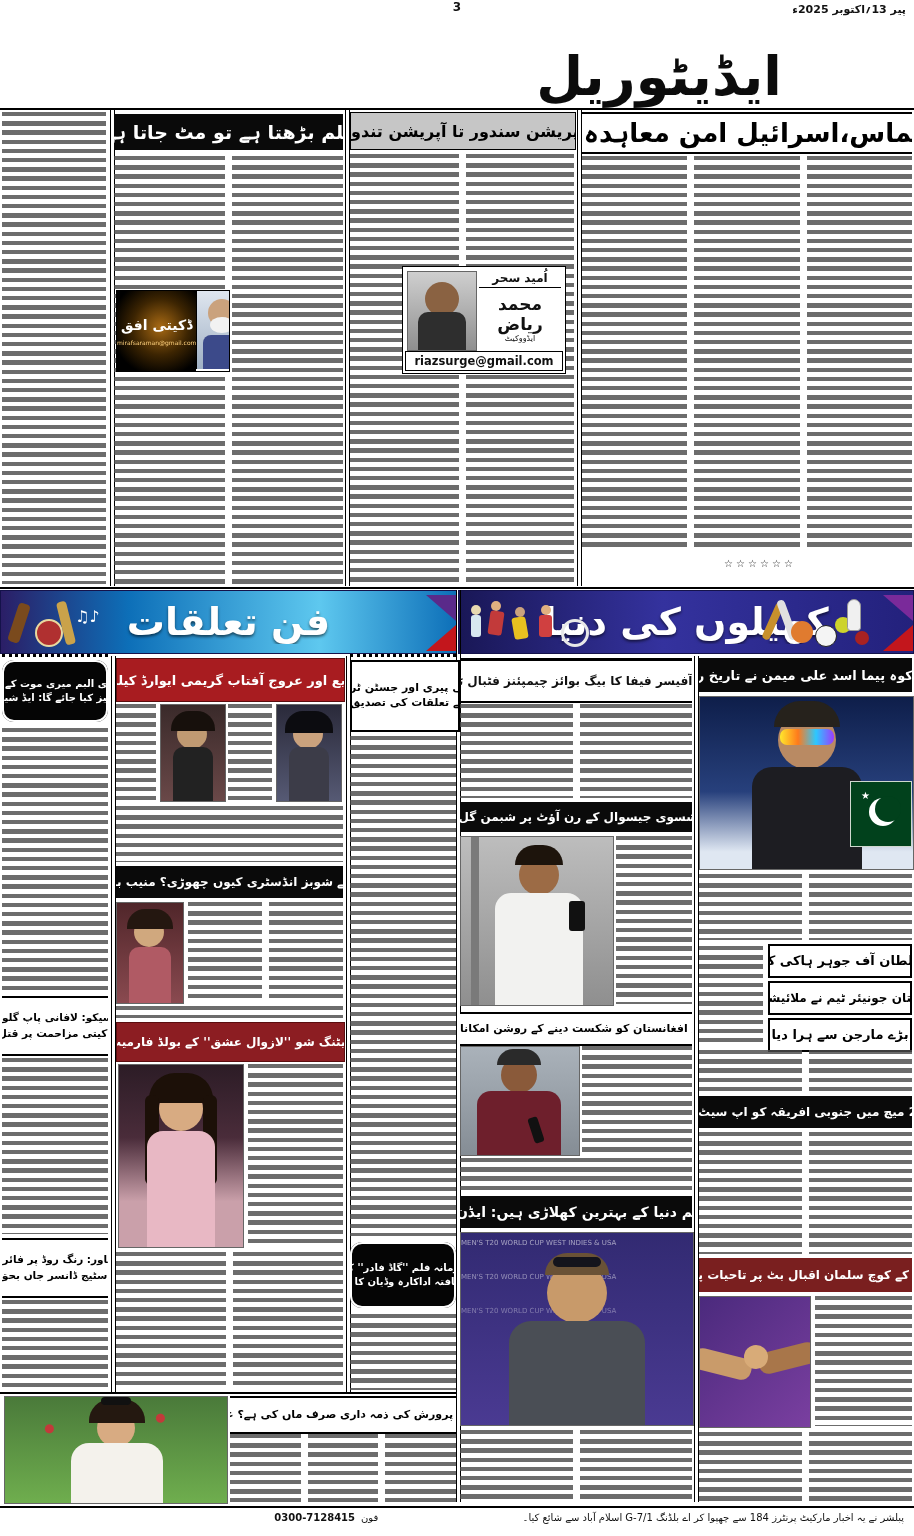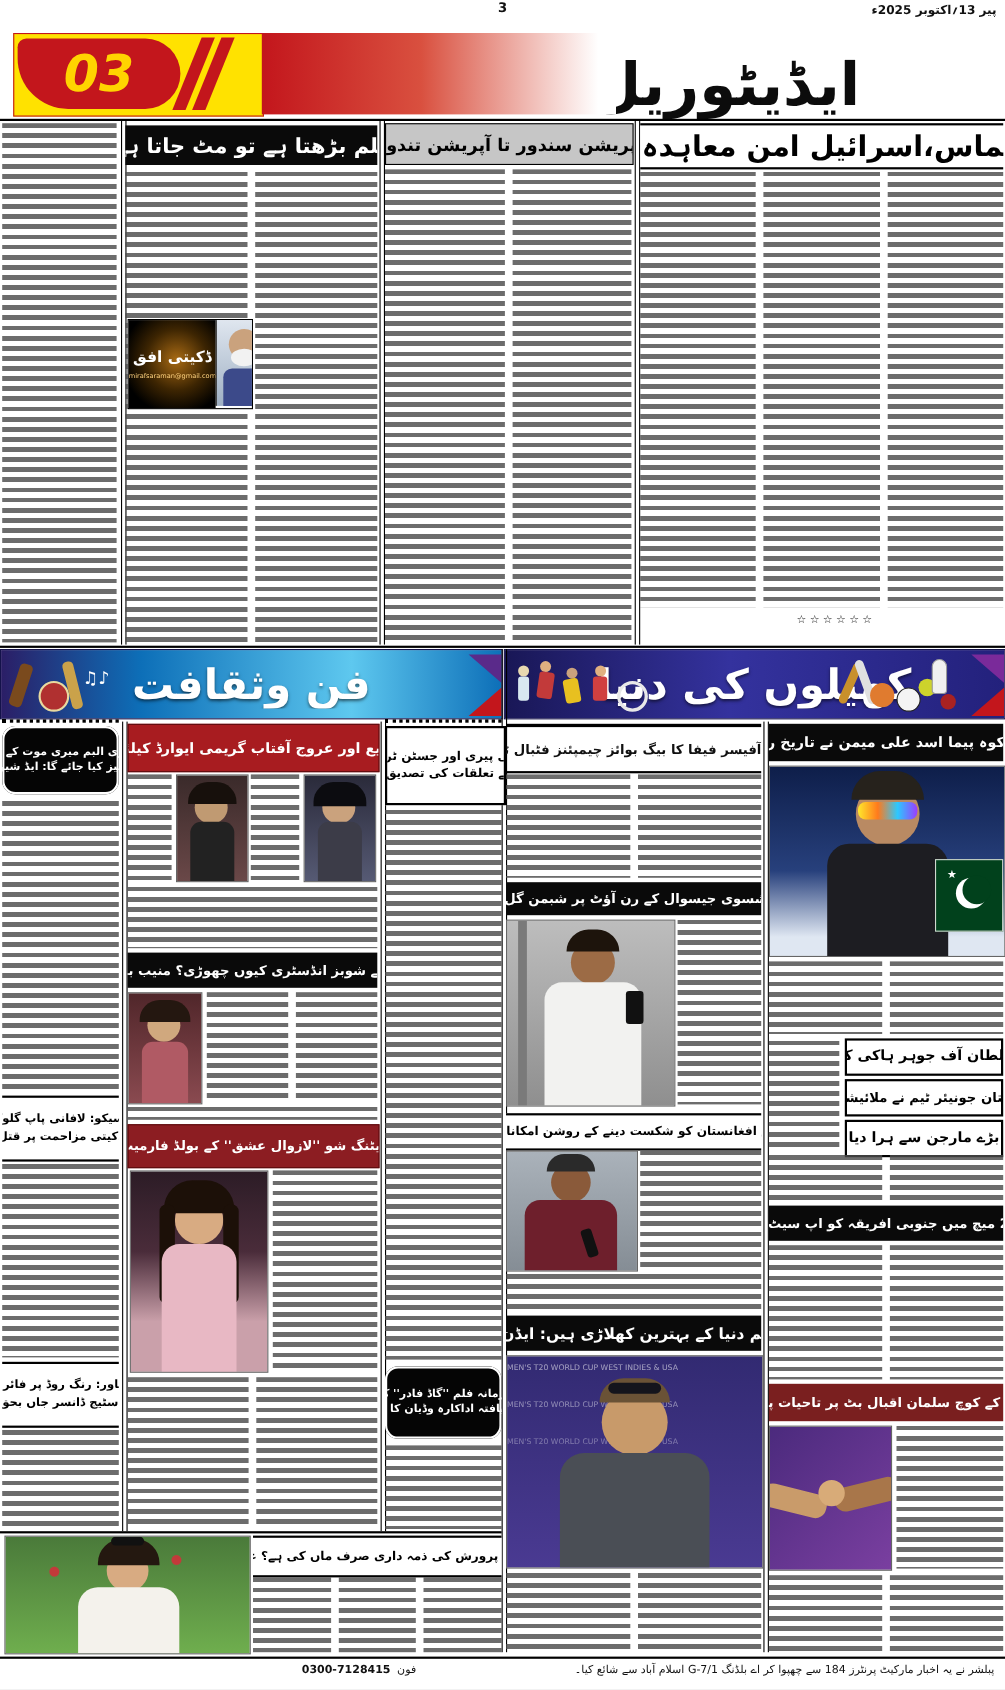--- a/index.html
+++ b/index.html
@@ -37,47 +37,51 @@
 
 <div class="page">
 
   <div class="abs" style="left:0;top:2;width:914px;text-align:center;font-size:12px;font-weight:bold;">3</div>
   <div class="abs" style="right:8px;top:3px;font-size:11px;font-weight:bold;">پیر 13؍اکتوبر 2025ء</div>
 
 
   <div class="abs" style="right:120px;top:36px;width:270px;height:80px;display:flex;align-items:center;justify-content:center;
        font-size:54px;font-weight:bold;color:#0c0c0c;white-space:nowrap;overflow:hidden;">ایڈیٹوریل</div>
 
-  <div class="abs" style="left:12px;top:30px;width:548px;height:74px;">
-    <div class="abs" style="left:0;top:0;width:226px;height:74px;background:#ffe200;border:1px solid #c3161c;"></div>
-    <div class="abs bar" style="left:4px;top:5px;width:148px;height:64px;background:#c3161c;
-         border-radius:8px 32px 32px 46px;color:#ffd400;font-size:46px;font-style:italic;">03</div>
-    <div class="abs" style="left:158px;top:4px;width:12px;height:66px;background:#c3161c;transform:skewX(-22deg);"></div>
-    <div class="abs" style="left:176px;top:4px;width:12px;height:66px;background:#c3161c;transform:skewX(-22deg);"></div>
-    <div class="abs" style="left:226px;top:0;width:322px;height:74px;background:linear-gradient(to right,#c3161c 0%,#d9503f 45%,#ffffff 95%);"></div>
-  </div>
 
   <div class="abs hdiv" style="left:0;top:108px;width:914px;"></div>
 
   <div class="abs vdiv" style="left:110px;top:110px;height:476px;"></div>
   <div class="abs vdiv" style="left:345px;top:110px;height:476px;"></div>
   <div class="abs vdiv" style="left:577px;top:110px;height:476px;"></div>
 
   <div class="abs bar hrule" style="left:582px;top:112px;width:330px;height:38px;font-size:26px;">حماس،اسرائیل امن معاہدہ !</div>
   <div class="abs cols" style="left:582px;top:156px;width:330px;height:396px;">
     <div class="sim"></div>
     <div class="sim"></div>
     <div class="sim"></div>
   </div>
   <div class="abs stars" style="left:700px;top:558px;width:120px;">☆☆☆☆☆☆</div>
 
   <div class="abs bar hgray" style="left:350px;top:112px;width:224px;height:36px;font-size:16px;">آپریشن سندور تا آپریشن تندور</div>
   <div class="abs cols" style="left:350px;top:154px;width:224px;height:430px;">
     <div class="sim"></div>
     <div class="sim"></div>
+  </div>
+  <div class="abs" style="left:402px;top:266px;width:162px;height:106px;background:#fff;border:1px solid #000;">
+    <div class="abs photo" style="left:4px;top:4px;width:68px;height:78px;background:linear-gradient(180deg,#cfcfcf,#8f8f8f);">
+      <div class="circ" style="left:17px;top:10px;width:34px;height:34px;background:#8a6242;"></div>
+      <div class="abs" style="left:10px;top:40px;width:48px;height:38px;background:#2e2e2e;border-radius:10px 10px 0 0;"></div>
+    </div>
+    <div class="abs" style="right:4px;top:4px;width:82px;text-align:center;">
+      <div style="font-size:12px;font-weight:bold;border-bottom:1px solid #000;padding-bottom:2px;">اُمید سحر</div>
+      <div style="font-size:17px;font-weight:bold;margin-top:6px;">محمد ریاض</div>
+      <div style="font-size:8px;">ایڈووکیٹ</div>
+    </div>
+    <div class="abs ltr bar" style="left:2px;bottom:2px;width:156px;height:18px;border:1px solid #000;font-size:11.5px;">riazsurge@gmail.com</div>
   </div>
 
   <div class="abs bar hbar" style="left:114px;top:114px;width:229px;height:36px;font-size:19px;">ظلم بڑھتا ہے تو مٹ جاتا ہے!</div>
   <div class="abs cols" style="left:114px;top:156px;width:229px;height:428px;">
     <div class="sim"></div>
     <div class="sim"></div>
   </div>
   <div class="abs" style="left:116px;top:290px;width:112px;height:80px;background:#fff;border:1px solid #000;display:flex;">
     <div class="photo" style="width:50px;height:78px;background:linear-gradient(180deg,#dfe6ef,#9fb0c4);border:none;border-left:1px solid #000;position:relative;">
       <div class="circ" style="left:11px;top:8px;width:28px;height:28px;background:#caa27d;"></div>
@@ -96,21 +100,21 @@
   <div class="abs hdiv" style="left:0;top:587px;width:914px;"></div>
 
   <div class="abs banner" style="left:0;top:590px;width:455px;height:62px;
        background:linear-gradient(90deg,#2b1e66 0%,#0d6fb8 28%,#5ec8ef 70%,#0d6fb8 100%);">
     <div class="abs" style="left:8px;top:6px;width:90px;height:50px;">
       <div class="abs" style="left:4px;top:6px;width:12px;height:40px;background:#7a4a1d;transform:rotate(18deg);border-radius:4px;"></div>
       <div class="circ" style="left:26px;top:22px;width:24px;height:24px;background:#b03030;border:2px solid #e8d9a0;"></div>
       <div class="abs" style="left:52px;top:4px;width:10px;height:44px;background:#caa24a;transform:rotate(-14deg);border-radius:4px;"></div>
       <div class="abs" style="left:66px;top:10px;color:#fff;font-size:16px;">♪♫</div>
     </div>
-    <div class="title">فن وثقافت</div>
+    <div class="title">فن تعلقات</div>
     <div class="arrow" style="right:0;">
       <div class="abs" style="right:0;top:4px;width:0;height:0;border-right:30px solid #5a2a8a;border-bottom:26px solid transparent;"></div>
       <div class="abs" style="right:0;bottom:2px;width:0;height:0;border-right:30px solid #c3161c;border-top:26px solid transparent;"></div>
     </div>
   </div>
 
   <div class="abs banner" style="left:458px;top:590px;width:454px;height:62px;
        background:linear-gradient(90deg,#191756 0%,#34329e 45%,#23217c 100%);">
     <div class="abs" style="left:10px;top:8px;width:120px;height:46px;">
       <div class="circ" style="left:2px;top:6px;width:10px;height:10px;background:#e8d9b0;"></div>

